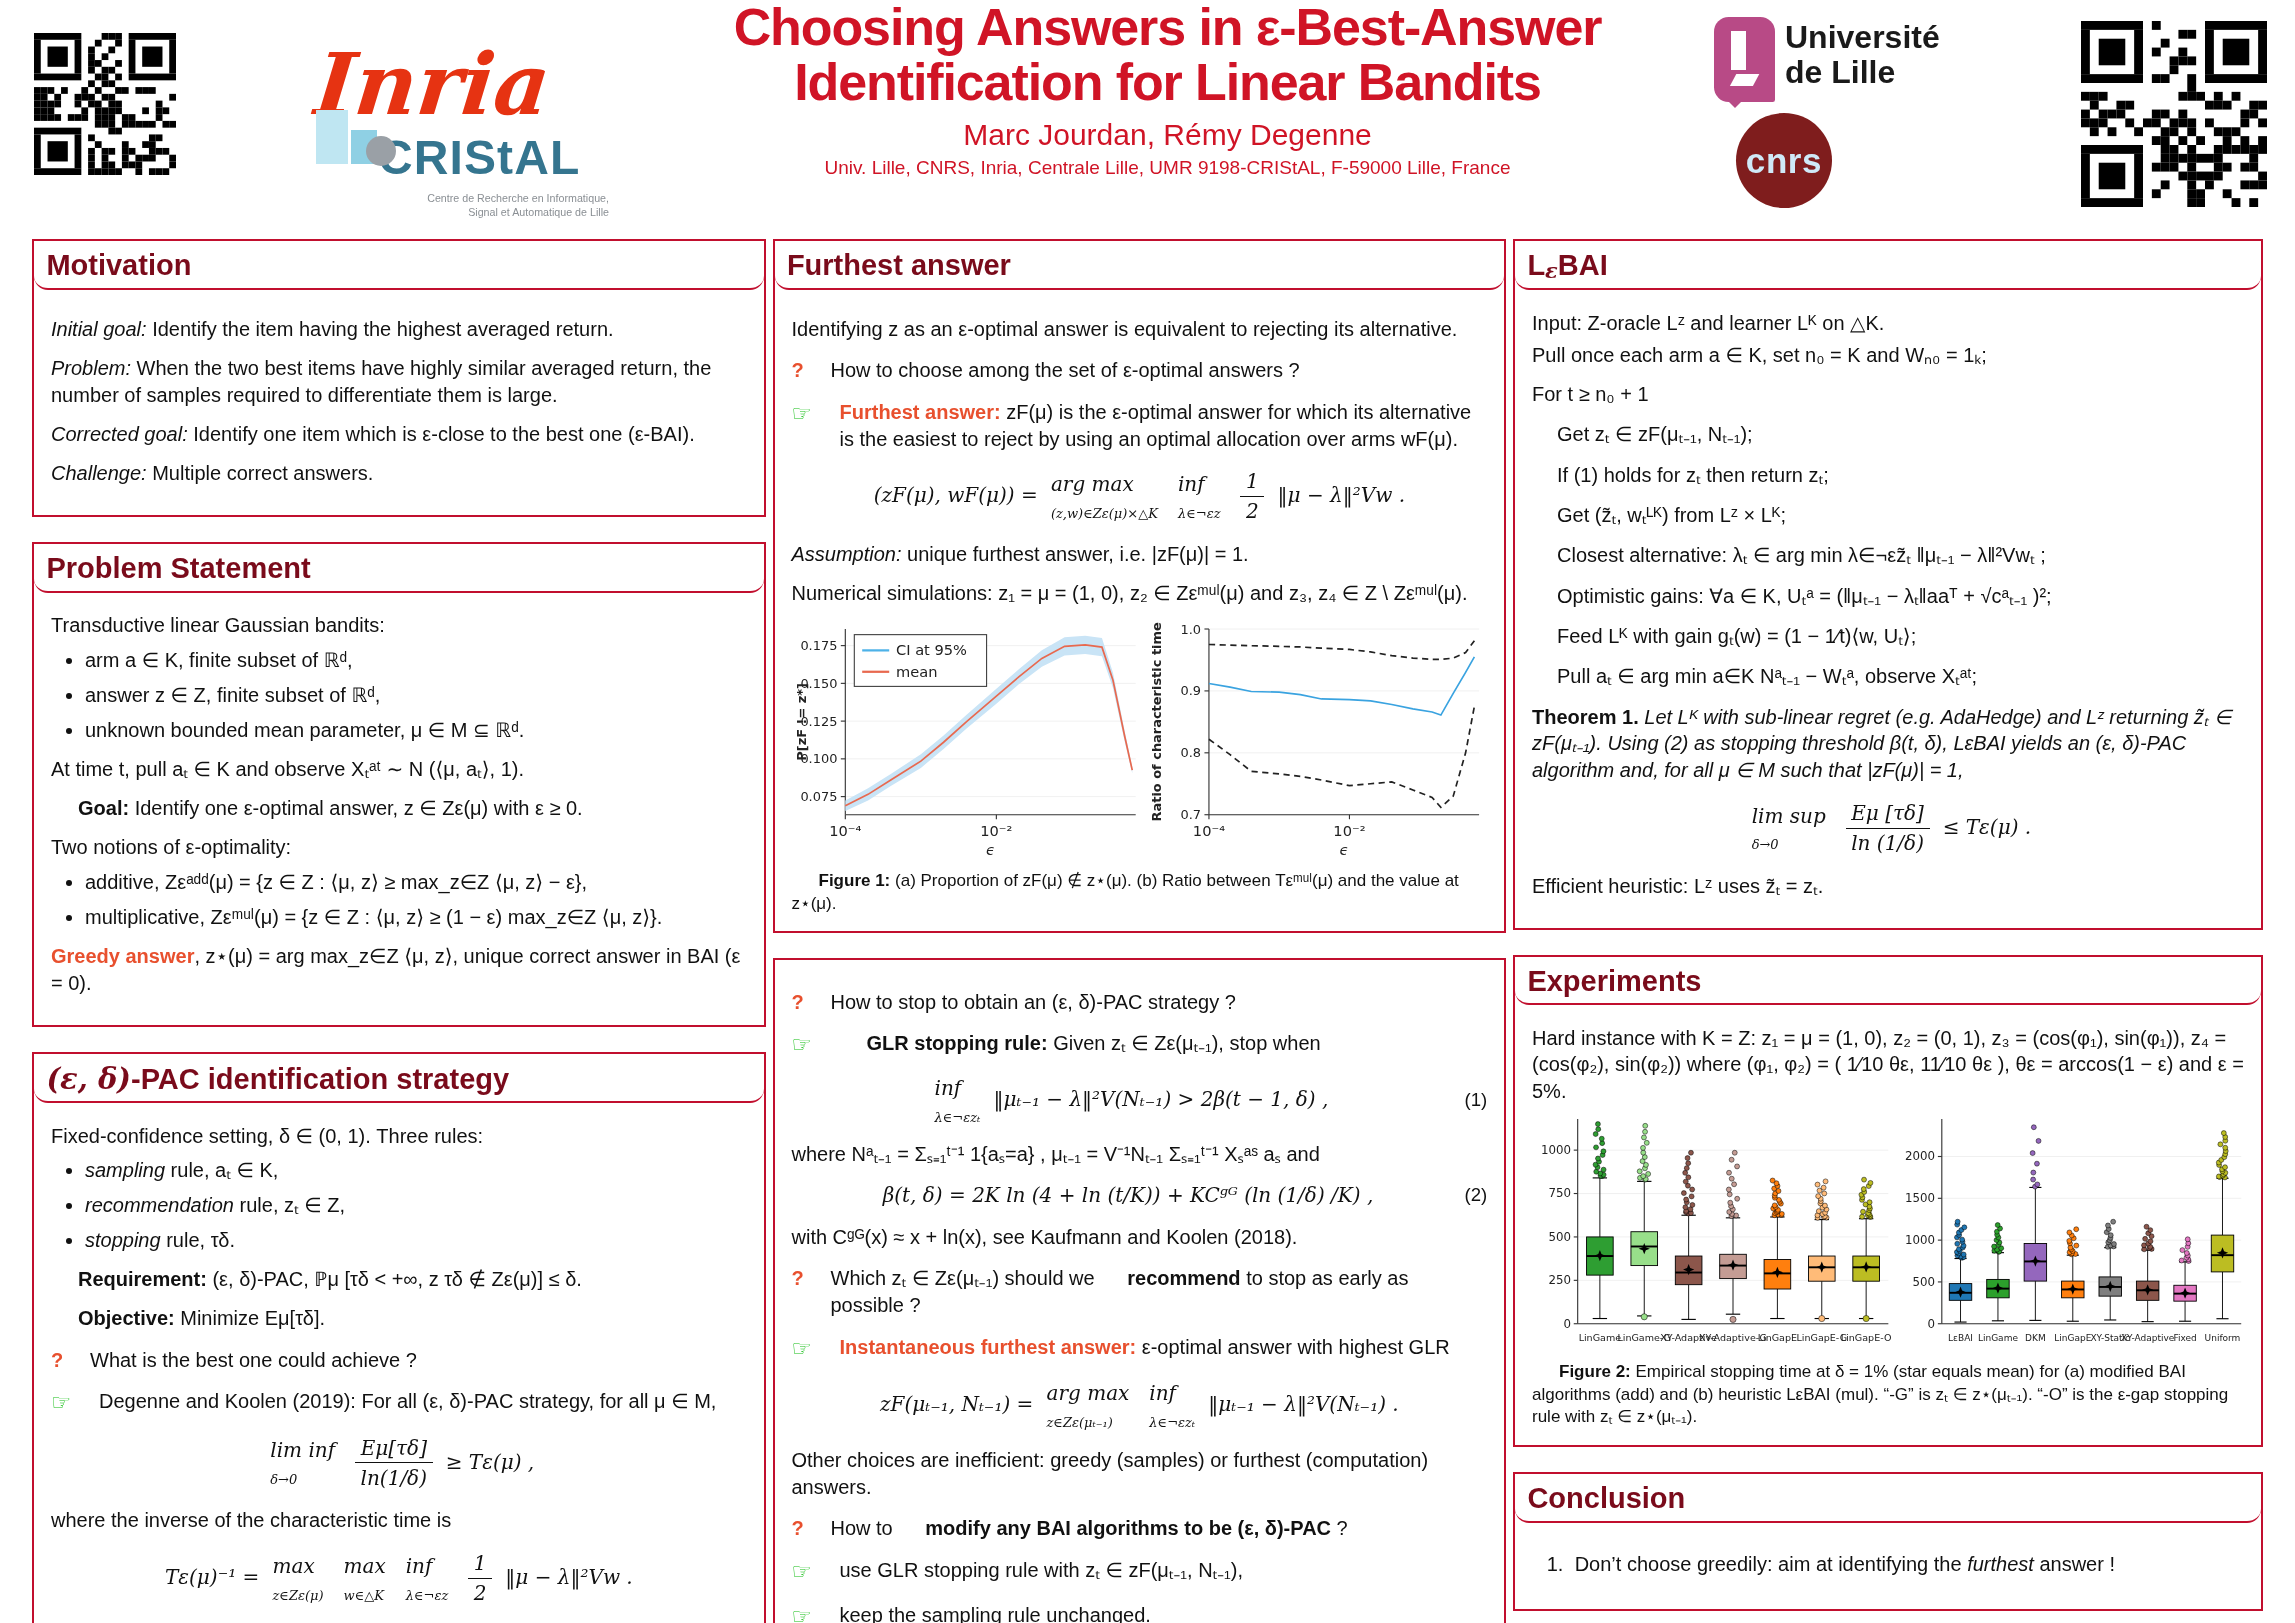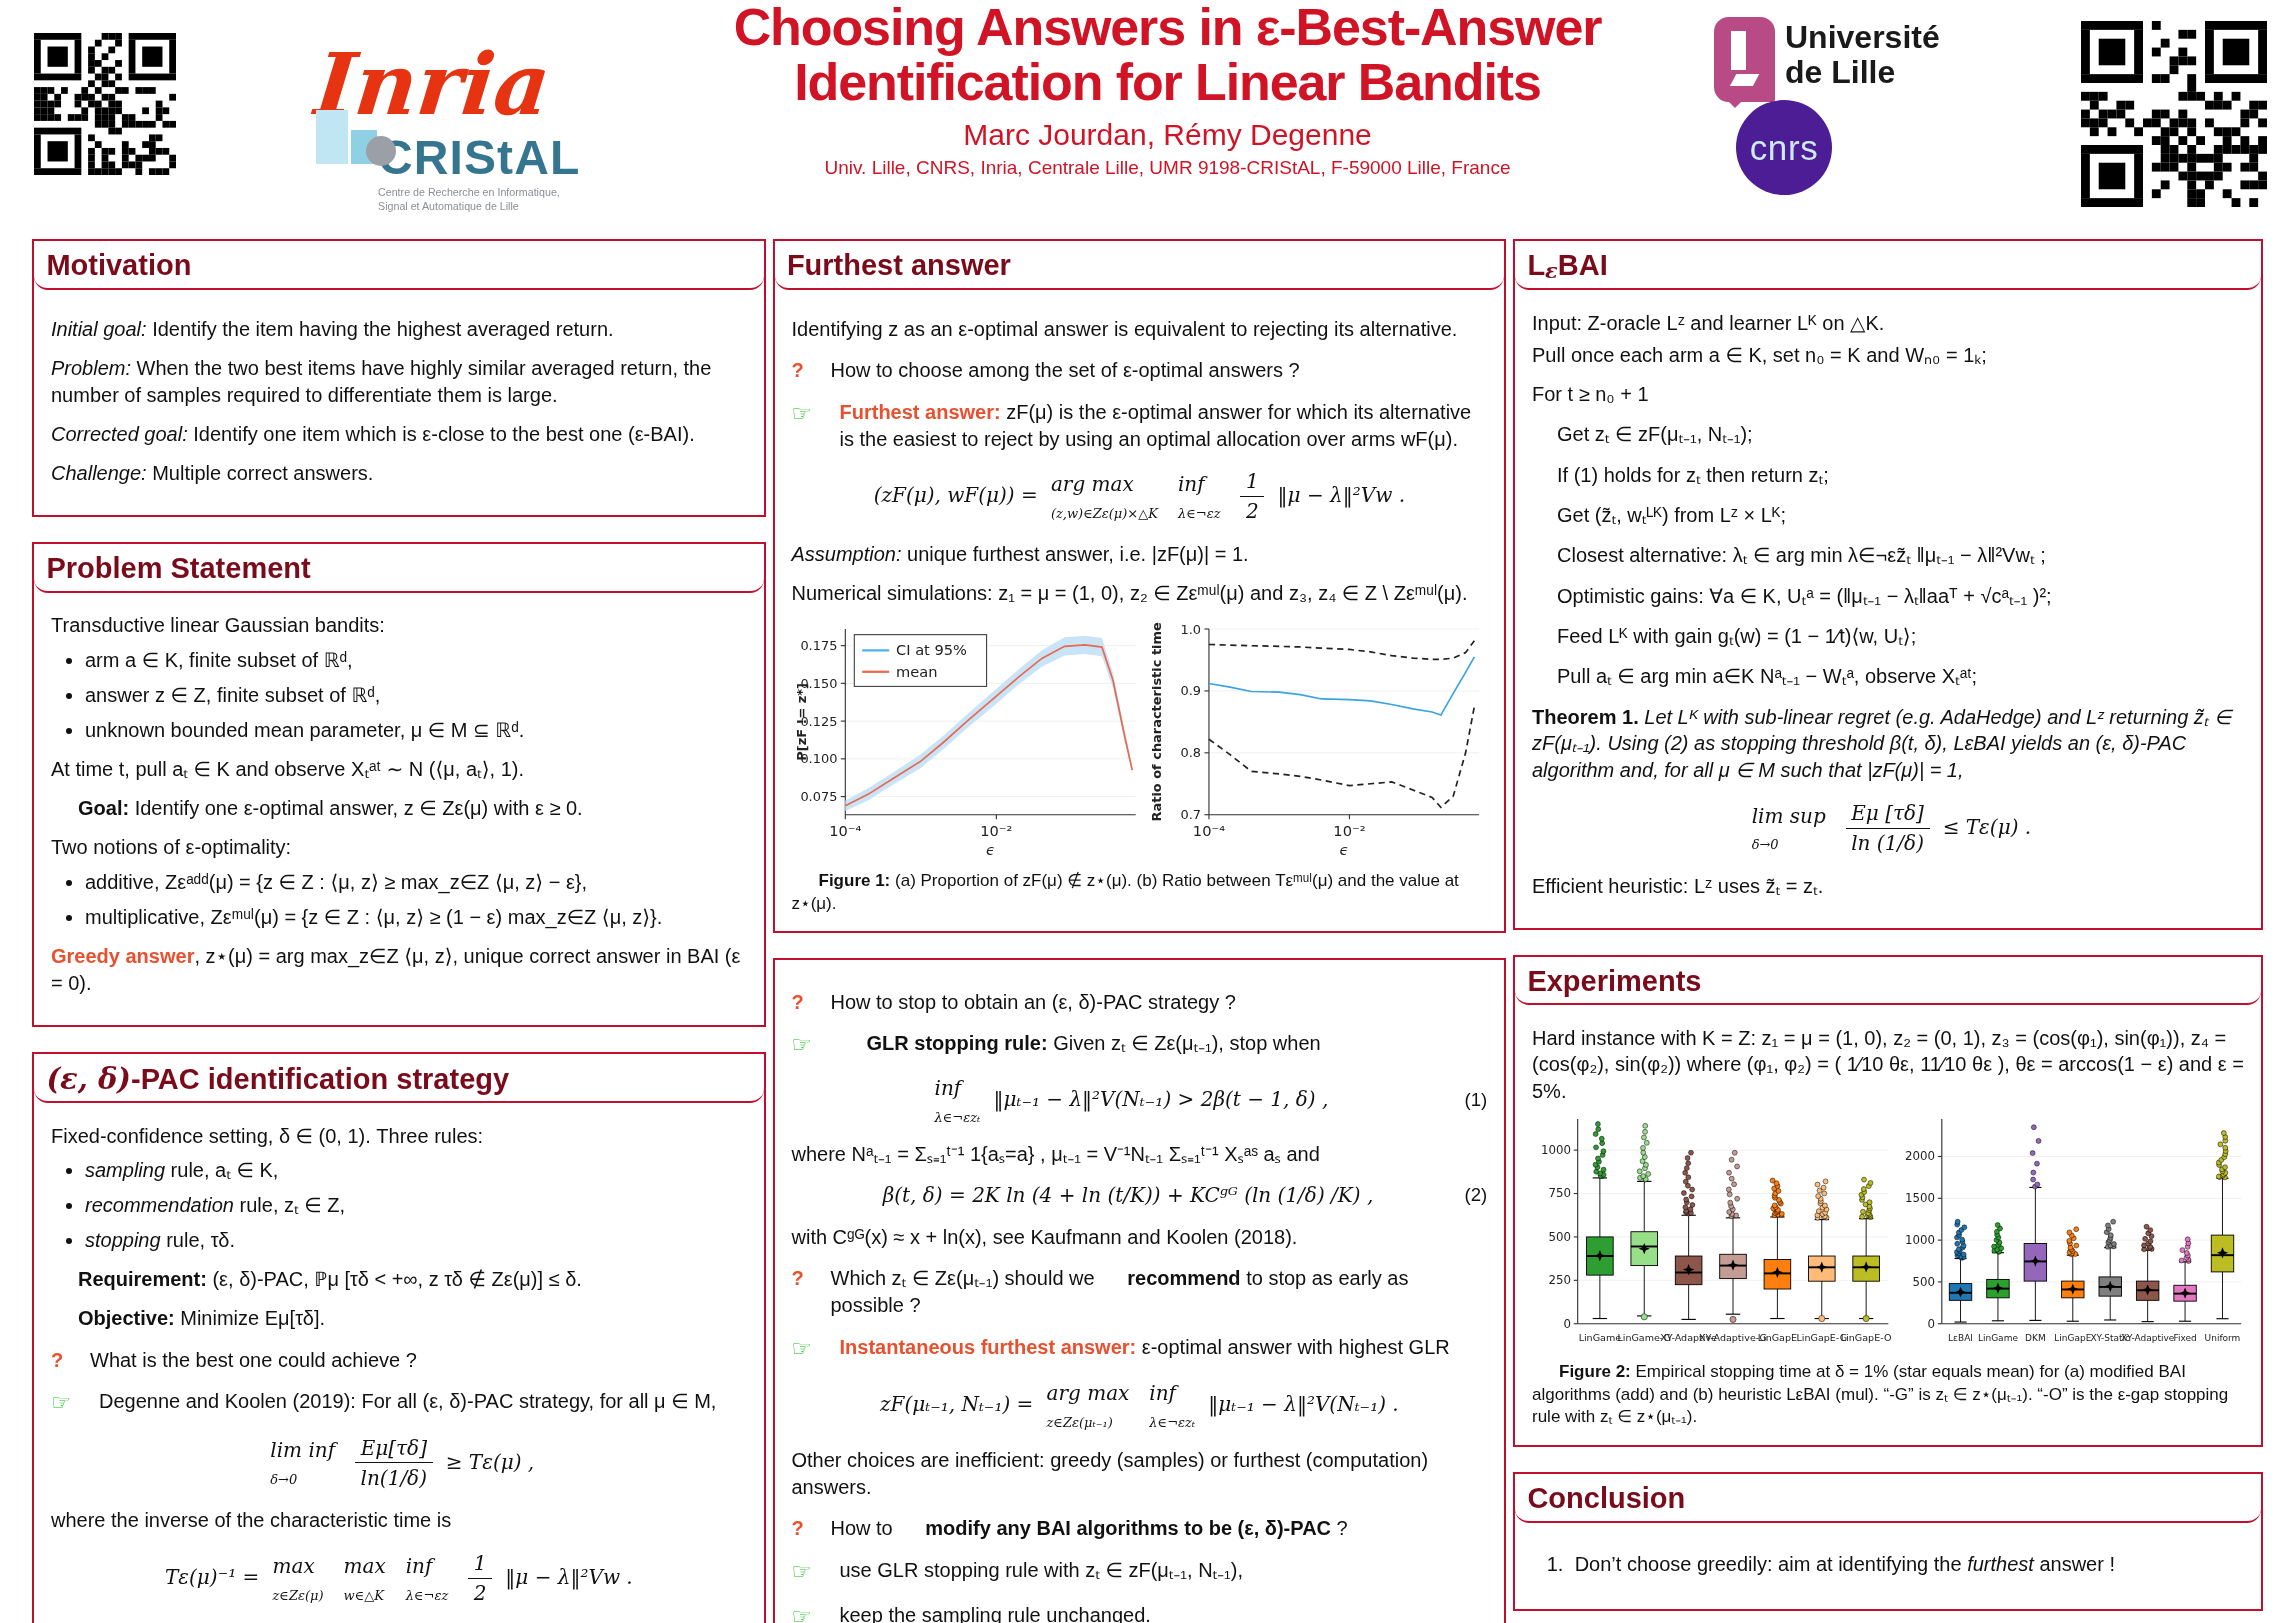--- a/index.html
+++ b/index.html
@@ -15,33 +15,33 @@
   #qr-left{left:34px;top:33px;}
   #qr-right{left:2081px;top:21.4px;}
   .logo-inria{position:absolute;left:316px;top:34px;font-family:"DejaVu Serif",serif;
       font-style:italic;font-weight:bold;font-size:85px;color:#e63312;transform:skewX(-6deg);}
   .logo-cristal{position:absolute;left:293px;top:130px;width:316px;}
   .cr-sqs{position:absolute;left:22.6px;top:-20px;}
   .cr-sq1{display:inline-block;width:32px;height:54px;background:#bfe6f2;}
   .cr-sq2{display:inline-block;width:26px;height:34px;background:#8fd0e4;margin-left:3.4px;}
   .cr-cir{display:inline-block;width:30px;height:30px;border-radius:50%;background:#9aa0a6;margin-left:-11.3px;vertical-align:bottom;}
   .cr-text{font-size:48px;font-weight:bold;color:#35758f;letter-spacing:1.1px;margin-left:85px;}
-  .cr-sub{font-size:10.7px;color:#8a8f94;margin-left:85px;margin-top:1px;line-height:1.3;}
+  .cr-sub{font-size:10.7px;color:#8a8f94;margin-left:85px;margin-top:7px;line-height:1.3;text-align:right;}
   .titleblock{position:absolute;left:694px;top:0;width:947px;text-align:center;}
   .poster-title{font-size:52px;font-weight:bold;color:var(--red);line-height:1.05;letter-spacing:-1.1px;}
   .authors{font-size:30px;color:var(--red);margin-top:9px;}
   .affil{font-size:19px;color:var(--red);margin-top:4.5px;}
   .udl{position:absolute;left:1714px;top:17px;display:flex;gap:10px;align-items:flex-start;}
   .udl-bubble{width:61px;height:85px;background:#b84a86;border-radius:14.7px 14.7px 2.3px 14.7px;position:relative;}
   .udl-bubble:after{content:"";position:absolute;left:11.3px;bottom:-16px;border:10px solid transparent;border-top-color:#b84a86;}
   .udl-L{position:absolute;left:17px;top:13.5px;width:14.7px;height:39px;background:#fff;}
   .udl-L:after{content:"";position:absolute;left:2.3px;top:43px;width:22.6px;height:12.4px;background:#fff;transform:skewX(-28deg);}
   .udl-text{font-size:32px;font-weight:bold;color:#1a1a1a;line-height:1.08;margin-top:3.4px;}
-  .cnrs{position:absolute;left:1736px;top:100px;width:96px;height:95px;border-radius:50%;
-        background:#4c1d95;color:#cfe9f7;font-weight:normal;font-size:35px;display:flex;
+  .cnrs{position:absolute;left:1736px;top:113px;width:96px;height:95px;border-radius:50%;
+        background:#7f1d1d;color:#cfe9f7;font-weight:bold;font-size:35px;display:flex;
         align-items:center;justify-content:center;letter-spacing:0.6px;}
   
   .cols{display:flex;gap:6.8px;padding:0 32px;align-items:flex-start;margin-top:12.4px;}
   .col{width:750px;display:flex;flex-direction:column;}
   .sec{border:2.8px solid var(--border);background:#fff;margin-bottom:25px;width:100%;}
   .st{font-size:29px;font-weight:bold;color:var(--stitle);padding:8px 12.4px 5.6px;border-bottom:2.8px solid var(--border);border-radius:14px;}
   .st .mt{font-family:"DejaVu Serif",serif;font-style:italic;font-weight:bold;}
   .st .subeps{font-family:"DejaVu Serif",serif;font-style:italic;font-size:0.72em;vertical-align:-0.12em;}
   .bd{padding:13.5px 17px 16px;font-size:20px;line-height:1.34;}
   .p{margin:12.4px 0;}

